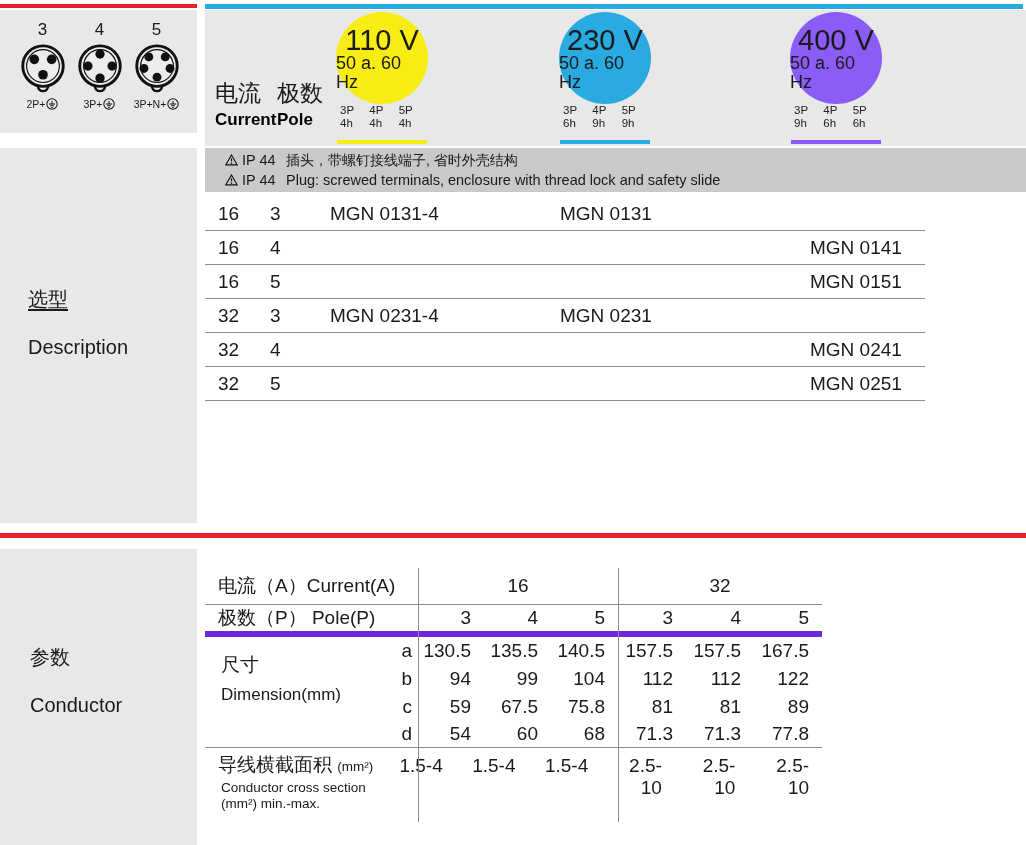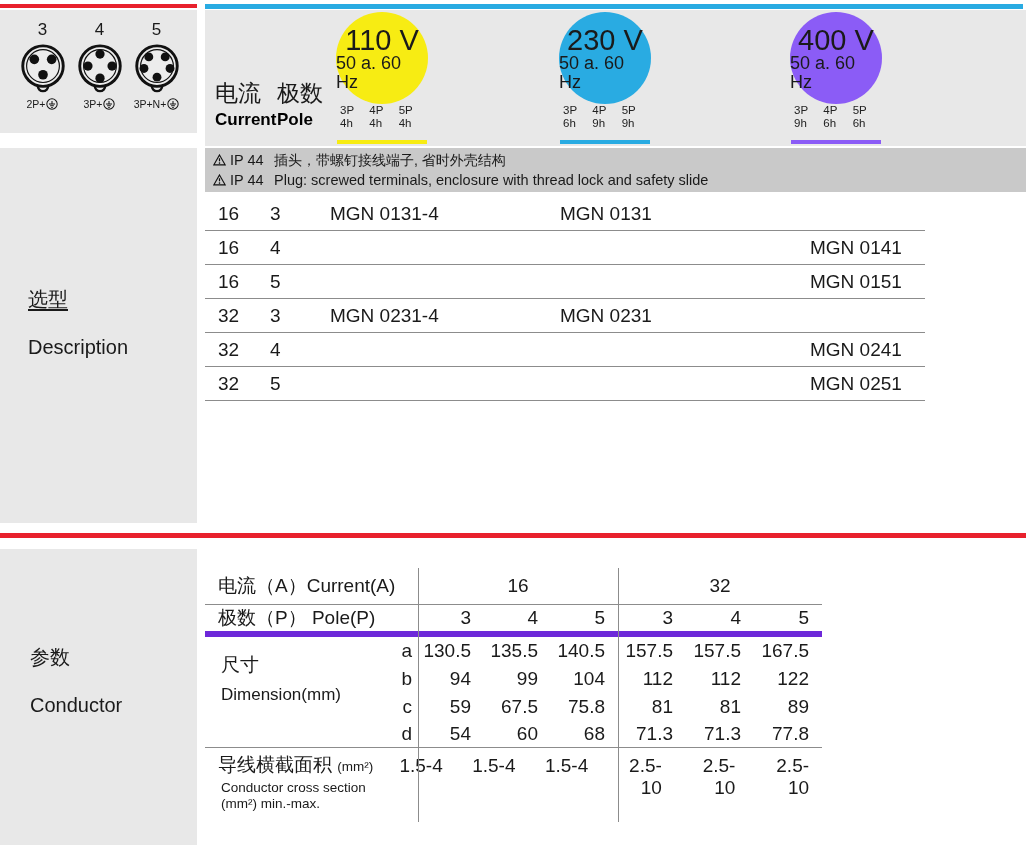--- a/index.html
+++ b/index.html
@@ -41,21 +41,21 @@
   .v-blue     { background:#29abe2; }
   .v-red      { background:#8b5cf6; }
   .v-volt     { font-size:29px; line-height:30px; }
   .v-freq     { font-size:18px; line-height:19px; margin-top:-1px; }
   .v-poles    { display:flex; padding-left:4px; }
   .v-pole-col { width:36px; font-size:11.5px; line-height:13px; color:#222; }
   .v-bar      { position:absolute; top:130px; width:90px; height:4px; }
 
   
   .banner { position:absolute; left:205px; top:148px; width:821px; height:44px; background:#c9c9c9;
-            display:flex; flex-direction:column; justify-content:center; padding-left:8px; gap:1px; }
+            display:flex; flex-direction:column; justify-content:center; padding-left:20px; gap:1px; }
   .b-line { display:flex; align-items:center; line-height:19px; }
   .b-line svg { margin-right:4px; flex:0 0 auto; }
   .b-ip   { width:44px; font-size:14.5px; }
   .b-txt-cn { font-size:14px; }
   .b-txt-en { font-size:14.5px; }
 
   
   .sel-table { position:absolute; left:205px; top:197px; width:720px; }
   .sel-row   { display:flex; align-items:center; height:34px; border-bottom:1px solid #8c8c8c; font-size:19px; }
   .sc-cur  { width:57px;  padding-left:13px; }

